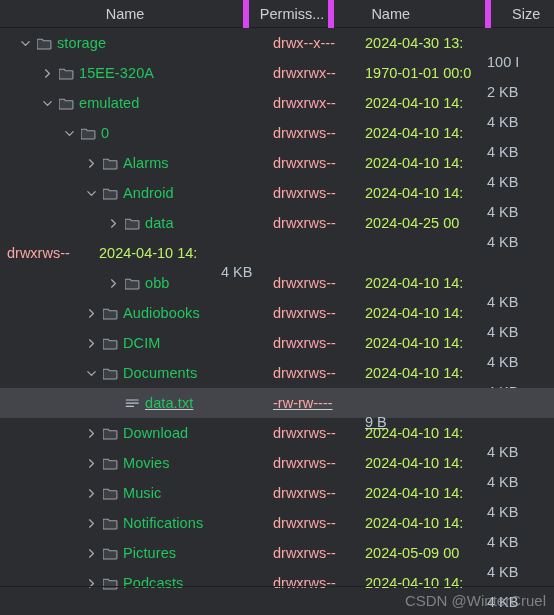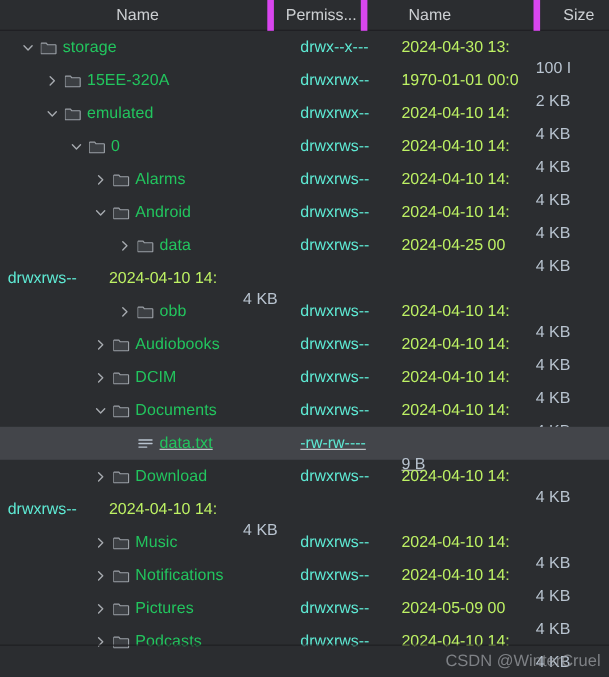--- a/index.html
+++ b/index.html
@@ -79,21 +79,21 @@
     overflow: hidden;
   }
   .cell-name {
     width: 266px;
     padding-left: 0;
     color: #b9c4d0;
   }
   .cell-perm {
     width: 92px;
     padding-left: 7px;
-    color: #5eead4;
+    color: #fca5a5;
   }
   .cell-date {
     width: 122px;
     padding-left: 7px;
     color: #bef264;
   }
   .cell-size {
     width: 74px;
     padding-left: 7px;
     color: #b9c4d0;
@@ -415,20 +415,34 @@
               <path d="M0.7 2.2 h4.4 l1.2 1.5 h7.0 a0.6 0.6 0 0 1 0.6 0.6 v7.0 a0.6 0.6 0 0 1 -0.6 0.6 h-12.6 a0.6 0.6 0 0 1 -0.6 -0.6 v-8.5 a0.6 0.6 0 0 1 0.6 -0.6 z" fill="#3c3f43" stroke="#9ba0a6" stroke-width="1.05" stroke-linejoin="round"></path>
             </svg>
           </span>
           <span class="node-label">Download</span>
         </div>
         <div class="cell cell-perm">drwxrws--</div>
         <div class="cell cell-date">2024-04-10 14:</div>
         <div class="cell cell-size">4 KB</div>
       </div>
       <div class="row">
+        <div class="cell cell-name">
+          <span class="indent" style="width: 82px;"></span>
+          <span class="twisty">
+            <svg width="11" height="11" viewBox="0 0 11 11" aria-hidden="true">
+              <path d="M3.6 1.8 L7.4 5.5 L3.6 9.2" fill="none" stroke="#a7abb0" stroke-width="1.25" stroke-linecap="round" stroke-linejoin="round"></path>
+            </svg>
+          </span>
+          <span class="node-icon">
+            <svg width="15" height="13" viewBox="0 0 15 13" aria-hidden="true">
+              <path d="M0.7 2.2 h4.4 l1.2 1.5 h7.0 a0.6 0.6 0 0 1 0.6 0.6 v7.0 a0.6 0.6 0 0 1 -0.6 0.6 h-12.6 a0.6 0.6 0 0 1 -0.6 -0.6 v-8.5 a0.6 0.6 0 0 1 0.6 -0.6 z" fill="#3c3f43" stroke="#9ba0a6" stroke-width="1.05" stroke-linejoin="round"></path>
+            </svg>
+          </span>
+          <span class="node-label">Movies</span>
+        </div>
         <div class="cell cell-perm">drwxrws--</div>
         <div class="cell cell-date">2024-04-10 14:</div>
         <div class="cell cell-size">4 KB</div>
       </div>
       <div class="row">
         <div class="cell cell-name">
           <span class="indent" style="width: 82px;"></span>
           <span class="twisty">
             <svg width="11" height="11" viewBox="0 0 11 11" aria-hidden="true">
               <path d="M3.6 1.8 L7.4 5.5 L3.6 9.2" fill="none" stroke="#a7abb0" stroke-width="1.25" stroke-linecap="round" stroke-linejoin="round"></path>

